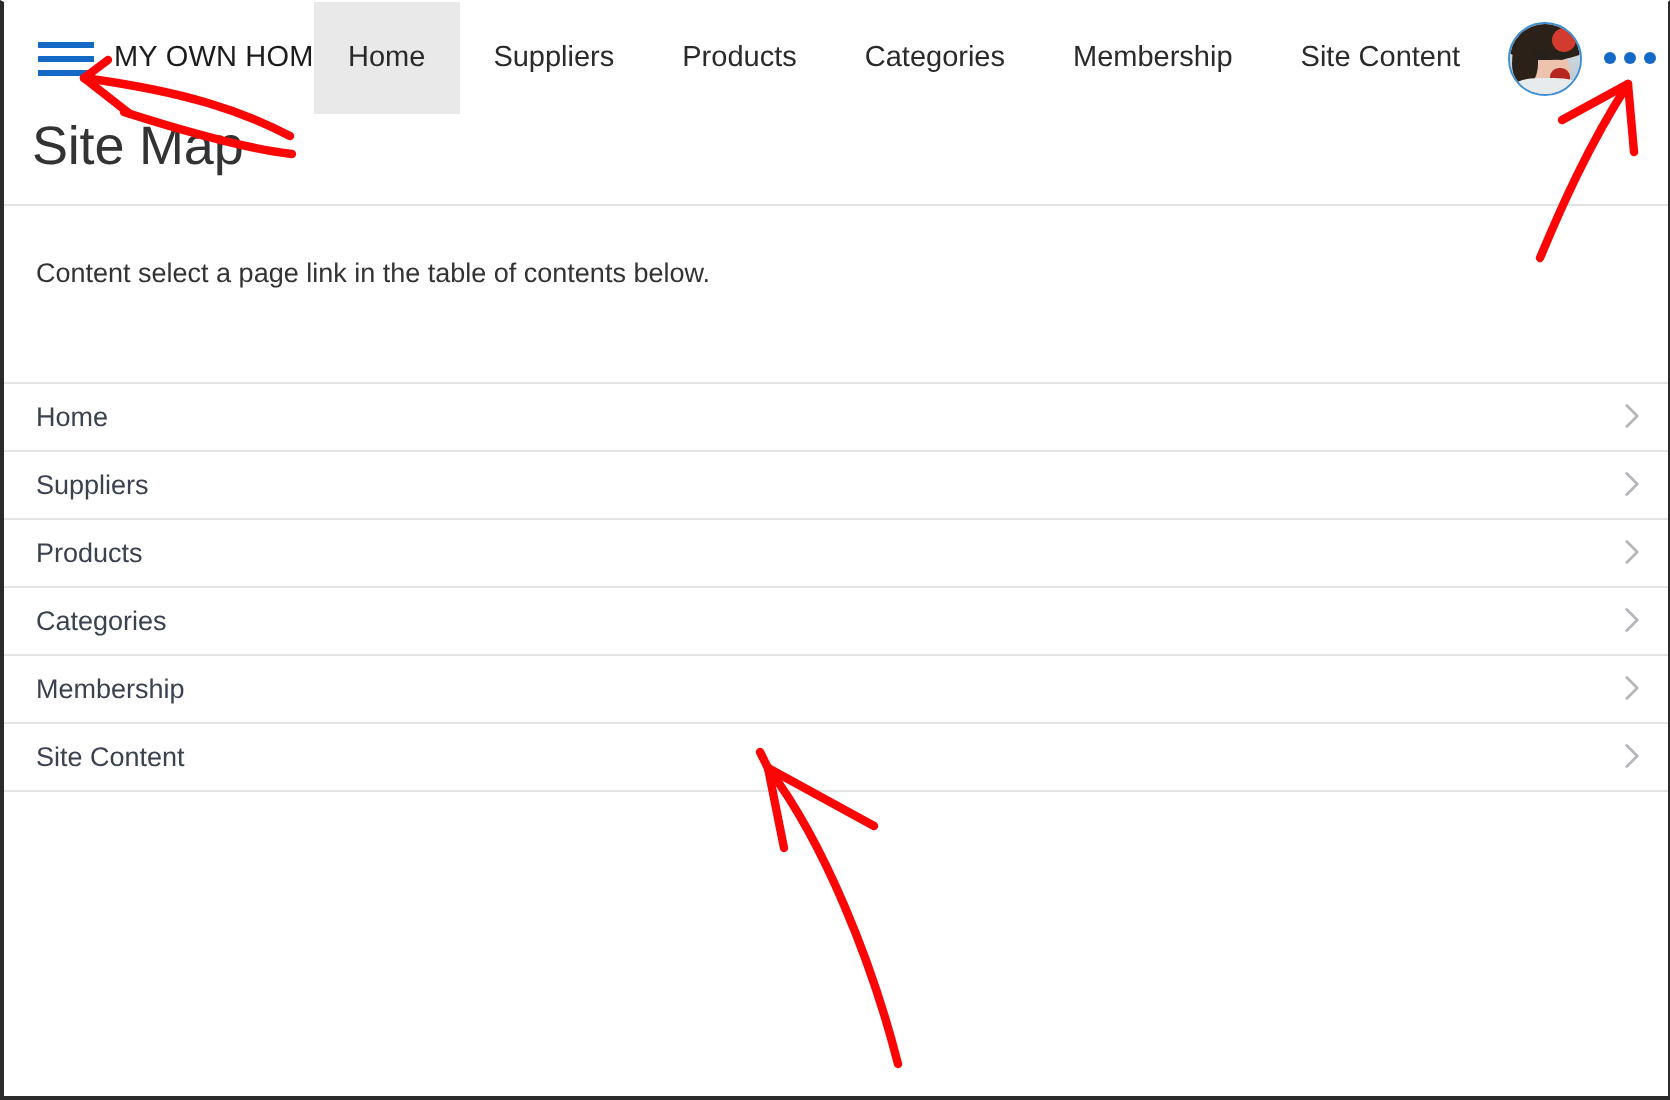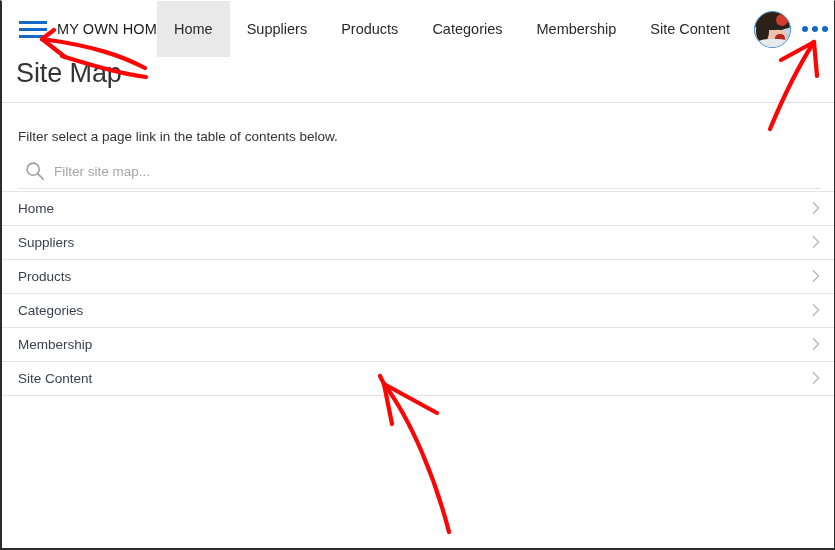--- a/index.html
+++ b/index.html
@@ -320,29 +320,22 @@
     <div class="ellipsis">
       <i></i>
       <i></i>
       <i></i>
     </div>
   </div>
 
   <div class="page-title">Site Map</div>
   <div class="header-divider"></div>
 
-  <div class="intro">Filter select a page link in the table of contents below.</div>
-
-  <div class="search-wrap">
-    <svg class="search-icon" viewBox="0 0 24 24">
-      <circle cx="10" cy="10" r="6.6" fill="none" stroke="#6b6b6b" stroke-width="1.7"></circle>
-      <line x1="14.9" y1="14.9" x2="21" y2="21" stroke="#6b6b6b" stroke-width="1.9" stroke-linecap="round"></line>
-    </svg>
-    <input class="search-input" type="text" placeholder="Filter site map..." style="">
-  </div>
+  <div class="intro">Content select a page link in the table of contents below.</div>
+
 
   <div class="sitemap-list">
 
     <div class="sitemap-row">
       <span class="sitemap-label">Home</span>
       <svg class="chevron" viewBox="0 0 16 16">
         <polyline points="5,2 11,8 5,14" fill="none" stroke="#7a7a85" stroke-width="1.5" stroke-linecap="round" stroke-linejoin="round"></polyline>
       </svg>
     </div>
 

